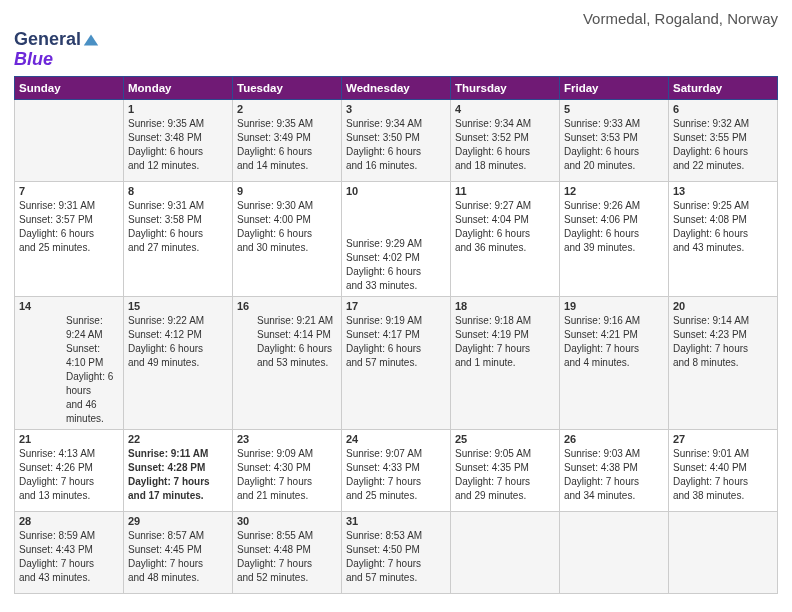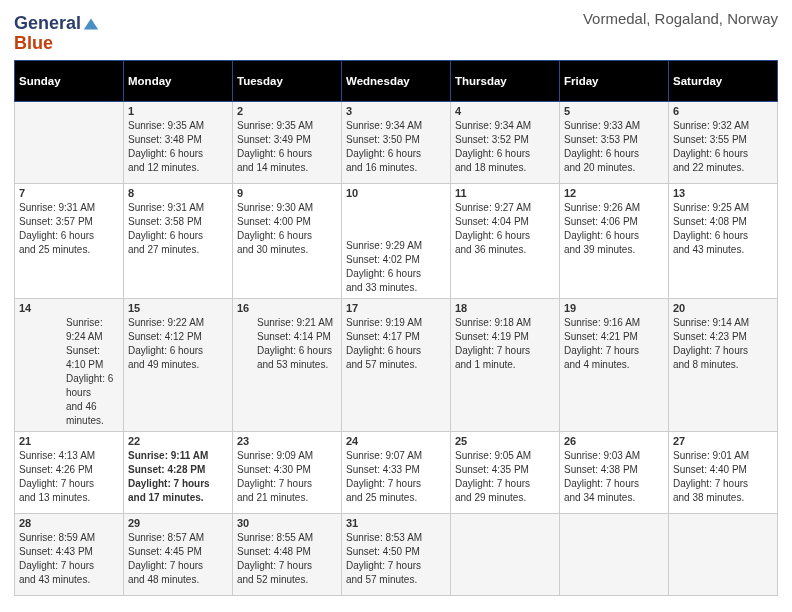--- a/index.html
+++ b/index.html
@@ -26,21 +26,22 @@
       align-items: center;
       margin-top: 4px;
     }
     .logo-text {
       font-size: 18px;
       font-weight: bold;
       color: #2c3e6b;
       line-height: 1.1;
     }
     .logo-text span {
-      color: #c2410c;
+      color: #6d28d9;
+      font-style: italic;
     }
     .logo-icon {
       width: 18px;
       height: 18px;
       margin-left: 1px;
     }
     .title-block {
       text-align: right;
     }
     .month-title {
@@ -52,25 +53,25 @@
     .location {
       font-size: 15px;
       color: #555;
     }
     table {
       width: 100%;
       border-collapse: collapse;
       table-layout: fixed;
     }
     thead tr th {
-      background-color: #000000;
+      background-color: #701a75;
       color: #fff;
       font-size: 11.5px;
       font-weight: bold;
-      padding: 14px 4px;
+      padding: 5px 4px;
       text-align: left;
       border: 1px solid #2d4a90;
     }
     tbody tr td {
       vertical-align: top;
       border: 1px solid #ccc;
       padding: 3px 4px;
       font-size: 9.5px;
       color: #333;
       height: 82px;
@@ -94,21 +95,21 @@
       color: #333;
     }
   </style>
 </head>
 <body>
 
 <div class="container">
   <div class="header">
     <div class="logo">
       <div>
-        <div style="display:flex;align-items:center;">
+        <div style="display:flex;align-items:center;margin-top:16px;">
           <span class="logo-text">General</span>
           <svg class="logo-icon" viewBox="0 0 20 20" xmlns="http://www.w3.org/2000/svg">
             <polygon points="2,16 10,4 18,16" fill="#4a90c4"></polygon>
           </svg>
         </div>
         <div class="logo-text"><span>Blue</span></div>
       </div>
     </div>
     <div class="title-block">
       <div class="location">Vormedal, Rogaland, Norway</div>

